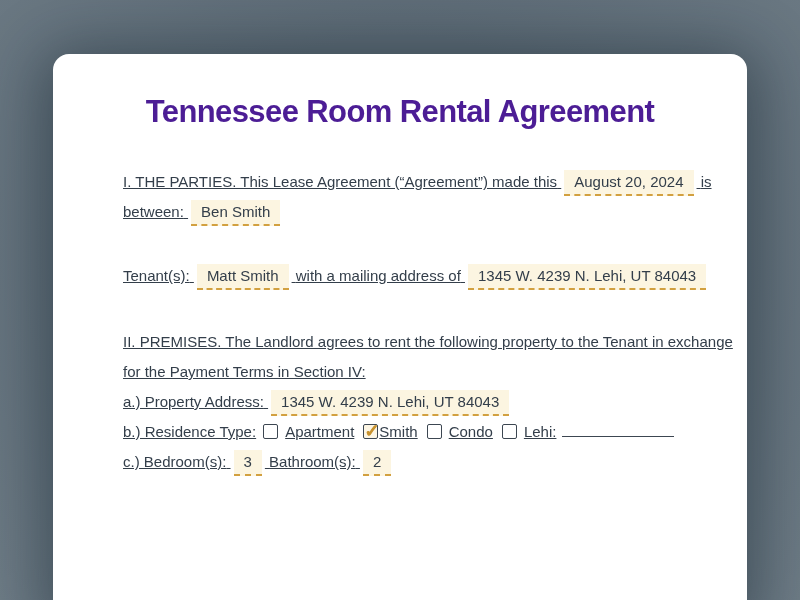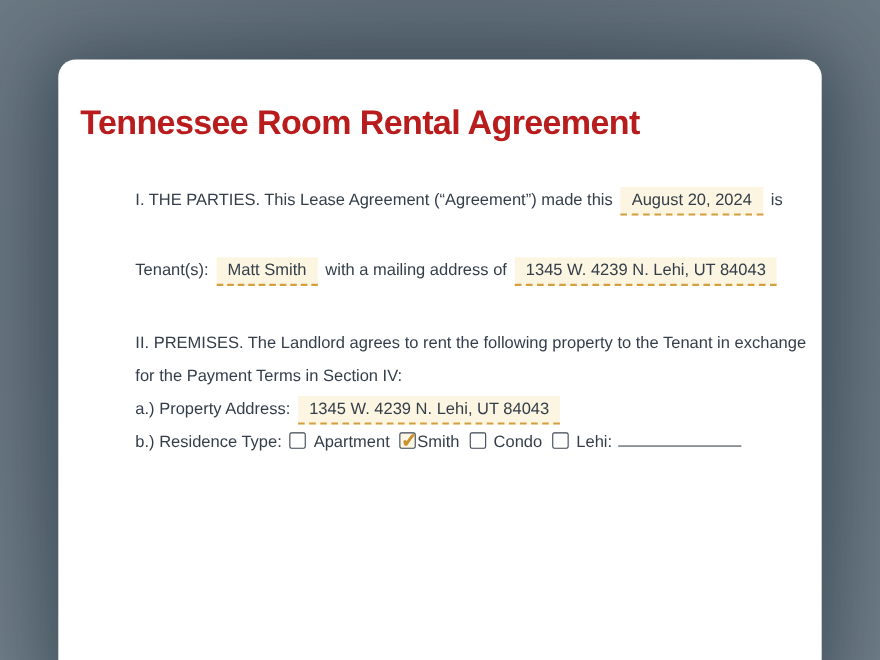--- a/index.html
+++ b/index.html
@@ -22,33 +22,33 @@
     left: 53px;
     top: 54px;
     width: 694px;
     height: 570px;
     background: #ffffff;
     border-radius: 16px;
     box-shadow: 0 8px 60px 12px rgba(18, 34, 44, 0.45);
   }
   .doc-title {
     margin: 39px 20px 0 20px;
-    text-align: left;
+    text-align: center;
     font-size: 31px;
     line-height: 38px;
     font-weight: 700;
     letter-spacing: -0.6px;
-    color: #b91c1c;
+    color: #4c1d95;
   }
   .content {
     padding: 0 28px 0 70px;
     color: #333e4a;
     font-size: 15px;
   }
-  .para { margin: 0; }
+  .para { margin: 0; text-decoration: underline; }
   .para.first { margin-top: 36px; }
   .para.gap { margin-top: 34px; }
   .para.gap2 { margin-top: 36px; }
   .line {
     line-height: 30px;
     white-space: nowrap;
   }
   .fill {
     display: inline-block;
     background: #fcf5e1;
@@ -103,20 +103,24 @@
     <h1 class="doc-title">Tennessee Room Rental Agreement</h1>
 
     <div class="content">
 
       <div class="para first">
         <div class="line">
           <span>I. THE PARTIES. This Lease Agreement (“Agreement”) made this</span>
           <span class="fill">August 20, 2024</span>
           <span>is</span>
         </div>
+        <div class="line">
+          <span>between:</span>
+          <span class="fill">Ben Smith</span>
+        </div>
       </div>
 
 
       <div class="para gap">
         <div class="line">
           <span>Tenant(s):</span>
           <span class="fill">Matt Smith</span>
           <span>with a mailing address of</span>
           <span class="fill">1345 W. 4239 N. Lehi, UT 84043</span>
         </div>
@@ -129,17 +133,23 @@
         <div class="line">
           <span>for the Payment Terms in Section IV:</span>
         </div>
         <div class="line">
           <span>a.) Property Address:</span>
           <span class="fill">1345 W. 4239 N. Lehi, UT 84043</span>
         </div>
         <div class="line">
           <span>b.) Residence Type:</span><span class="cb first"></span><span>Apartment</span><span class="cb tight checked"><span class="check">✓</span></span><span>Smith</span><span class="cb"></span><span>Condo</span><span class="cb"></span><span>Lehi:</span><span class="blank-line"></span>
         </div>
+        <div class="line">
+          <span>c.) Bedroom(s):</span>
+          <span class="fill">3</span>
+          <span>Bathroom(s):</span>
+          <span class="fill">2</span>
+        </div>
       </div>
 
     </div>
   </div>
 </div>
 
 </body></html>

